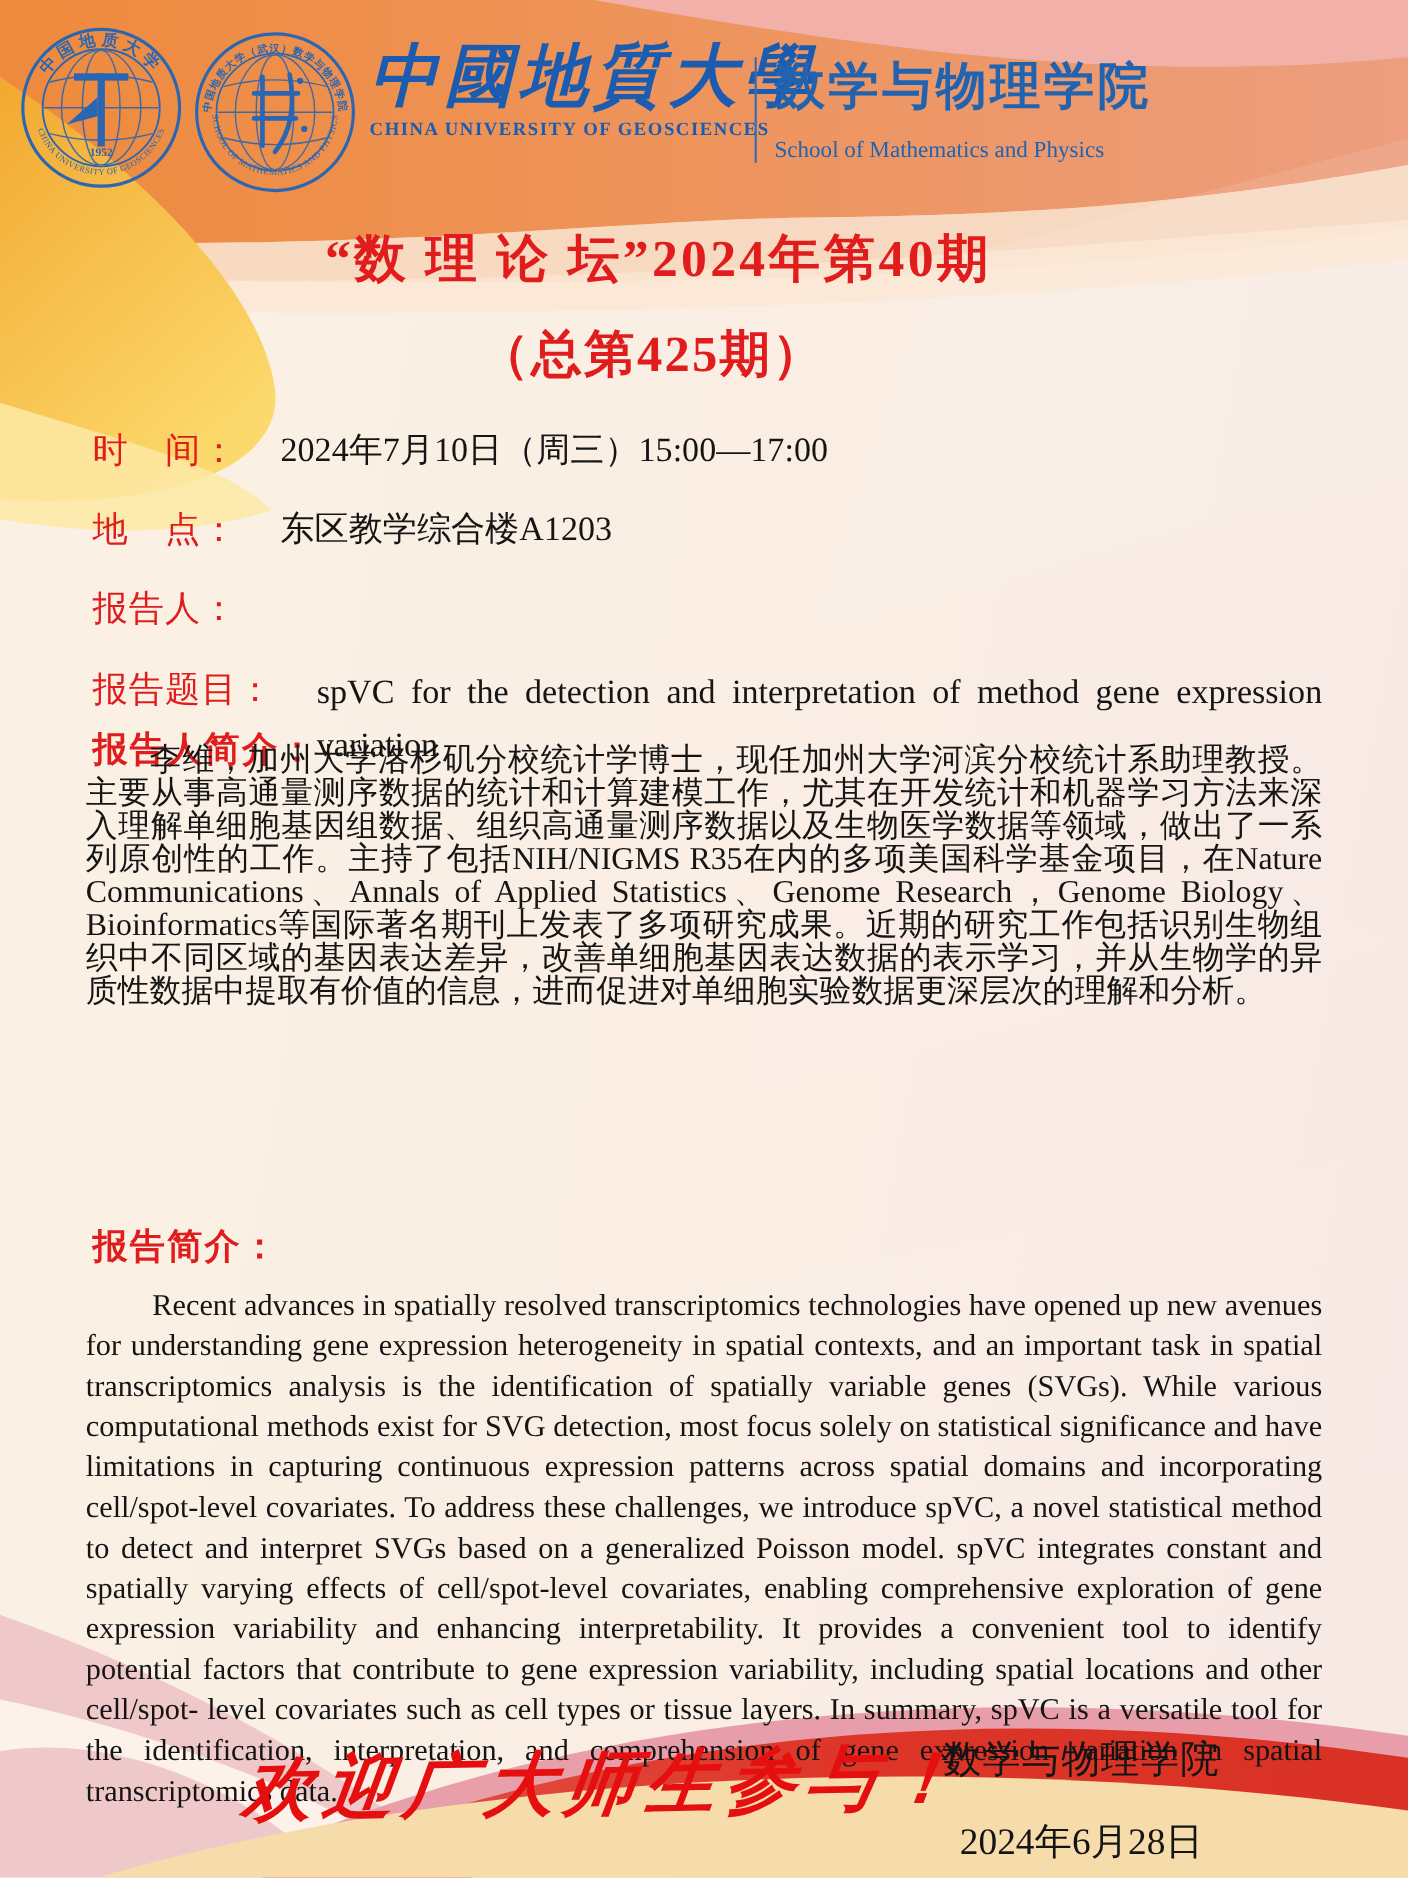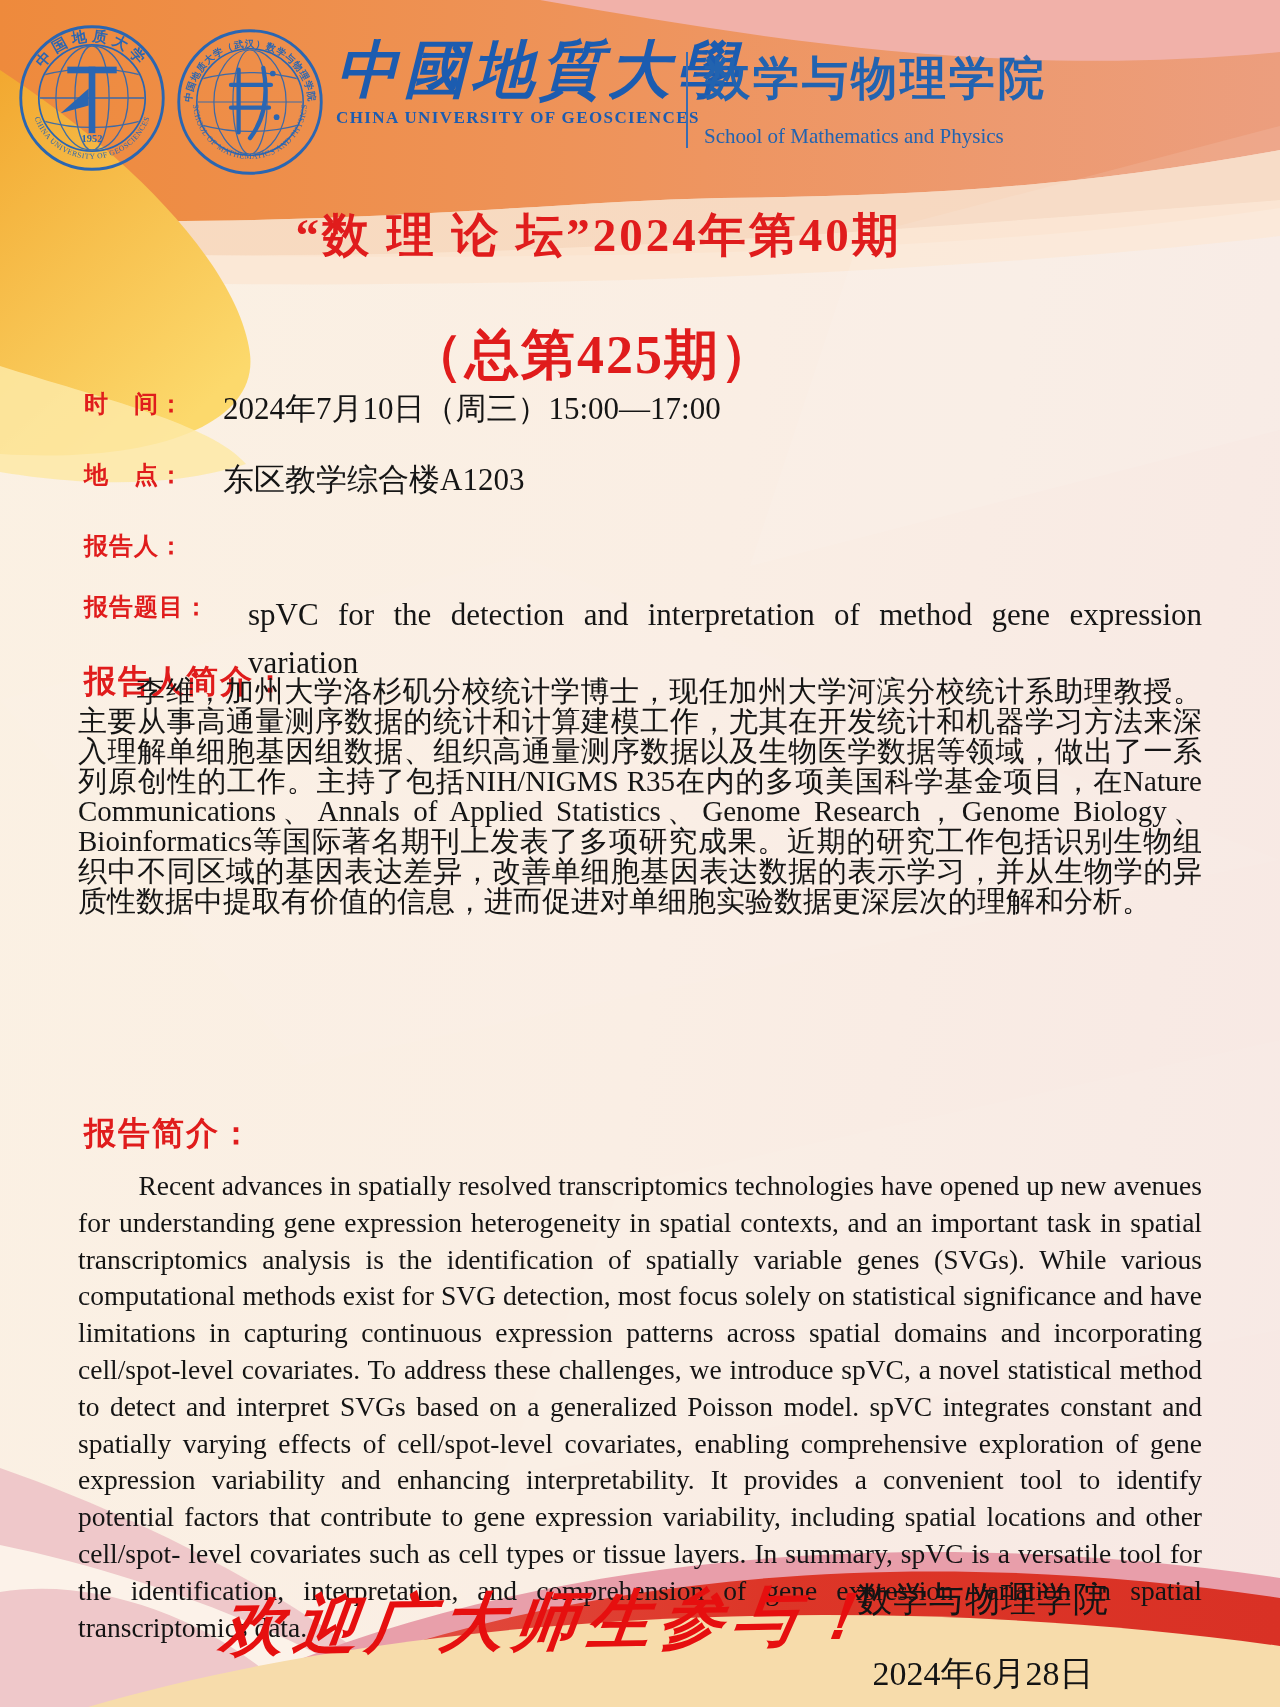--- a/index.html
+++ b/index.html
@@ -20,26 +20,26 @@
             letter-spacing:1.4px;white-space:nowrap;}
   .hdr-divider{left:686px;top:52px;width:2px;height:96px;background:#3a6cb2;}
   .school{left:704px;top:48px;width:330px;}
   .school-cn{font-size:46px;font-weight:bold;color:#2263b0;letter-spacing:3px;
              white-space:nowrap;font-family:"Liberation Sans",sans-serif;}
   .school-en{margin-top:14px;font-size:21px;color:#2263b0;white-space:nowrap;}
 
   
   .title-wrap{left:0;top:204px;width:1185px;text-align:center;}
   .title-l1{font-size:47px;font-weight:bold;color:#e01c1c;letter-spacing:3px;white-space:nowrap;margin-left:12px;}
-  .title-l2{margin-top:52px;font-size:54px;font-weight:bold;color:#e01c1c;letter-spacing:2px;}
+  .title-l2{margin-top:24px;font-size:46px;font-weight:bold;color:#e01c1c;letter-spacing:2px;}
 
   
   .details{left:84px;top:388px;width:1118px;}
   .drow{display:flex;align-items:flex-start;margin-bottom:29px;}
-  .drow .lbl{flex:0 0 auto;font-size:24px;font-weight:bold;color:#e01c1c;
+  .drow .lbl{flex:0 0 auto;font-size:32px;font-weight:normal;color:#e01c1c;
              white-space:nowrap;letter-spacing:1px;line-height:1.35;}
   .drow .val{flex:1 1 auto;font-size:31px;color:#151515;line-height:1.35;
              padding-left:6px;margin-left:33px;}
   .drow.topic .val{text-align:justify;line-height:1.55;}
   .sec-head{font-size:32px;font-weight:bold;color:#e01c1c;letter-spacing:2px;}
   .bio-head{left:84px;top:660px;}
   .abs-head{left:84px;top:1112px;text-align:center;}
 
   
   .bio{left:78px;top:676px;width:1124px;font-size:29px;line-height:30px;

